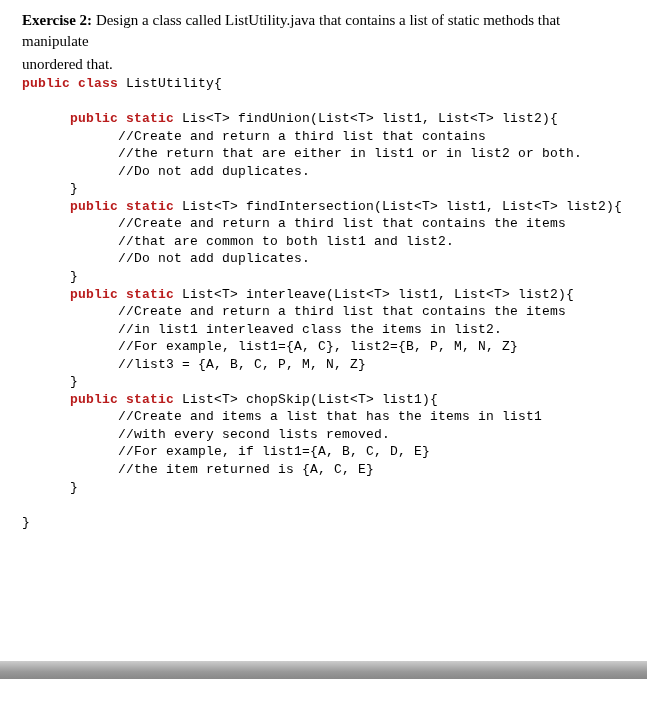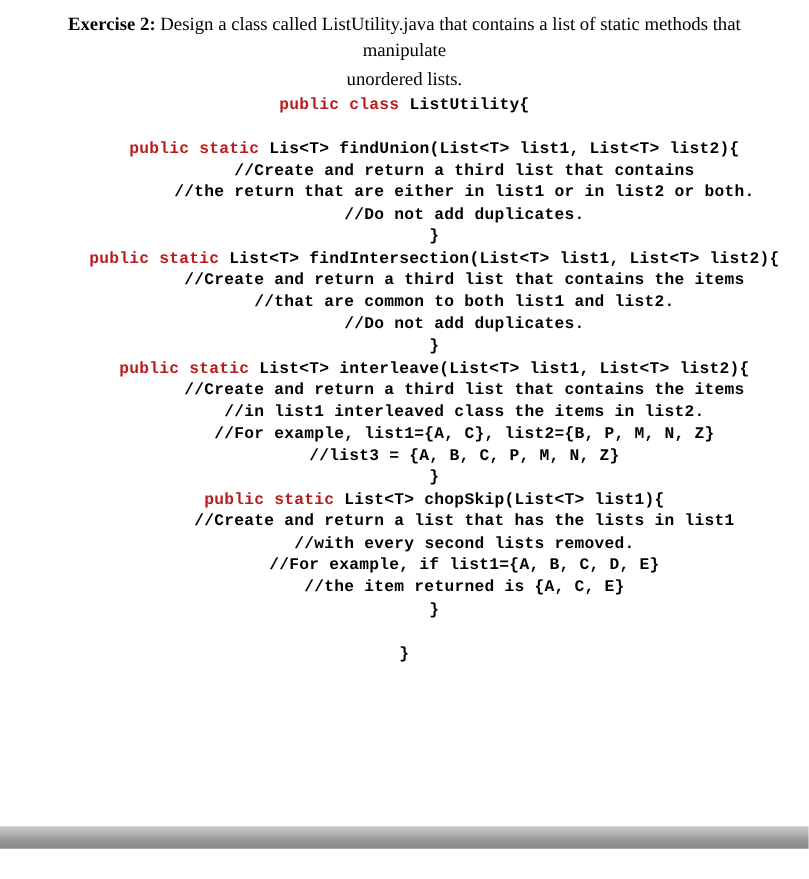--- a/index.html
+++ b/index.html
@@ -1,15 +1,15 @@
 <!DOCTYPE html>
 <html><head>
   <meta charset="utf-8">
   <style>
-    * { margin: 0; padding: 0; box-sizing: border-box; text-align: center; }
+    * { margin: 0; padding: 0; box-sizing: border-box; }
     body {
       width: 647px;
       font-family: "Times New Roman", Times, serif;
       font-size: 15px;
       line-height: 1.4;
       color: #000;
       background: #fff;
     }
     .top-section {
       padding: 10px 22px 0 22px;
@@ -19,60 +19,60 @@
     }
     .heading .bold { font-weight: bold; }
     .code-block {
       font-family: "Courier New", Courier, monospace;
       font-size: 13px;
       line-height: 1.35;
       white-space: pre;
       letter-spacing: 0.2px;
     }
     .kw { color: #b91c1c; font-weight: bold; }
-    .plain { color: #000; font-weight: bold; }
+    .plain { color: #000; font-weight: normal; }
     .divider {
       width: 647px;
       height: 18px;
       margin-top: 130px;
       background: linear-gradient(to bottom, #ccc 0%, #999 60%, #888 100%);
     }
     .bottom-section {
       padding: 120px 22px 20px 22px;
     }
   </style>
 </head>
 <body>
 
 <div class="top-section">
   <div class="heading">
     <span class="bold">Exercise 2:</span><span> Design a class called ListUtility.java that contains a list of static methods that manipulate</span>
   </div>
-  <div>unordered lists.</div>
+  <div>unordered that.</div>
 
   <div class="code-block"><span class="kw">public</span><span class="kw"> class</span><span class="plain"> ListUtility{</span>
 
 <span class="kw">      public</span><span class="kw"> static</span><span class="plain"> Lis&lt;T&gt; findUnion(List&lt;T&gt; list1, List&lt;T&gt; list2){</span>
 <span class="plain">            //Create and return a third list that contains</span>
 <span class="plain">            //the return that are either in list1 or in list2 or both.</span>
 <span class="plain">            //Do not add duplicates.</span>
 <span class="plain">      }</span>
 <span class="kw">      public</span><span class="kw"> static</span><span class="plain"> List&lt;T&gt; findIntersection(List&lt;T&gt; list1, List&lt;T&gt; list2){</span>
 <span class="plain">            //Create and return a third list that contains the items</span>
 <span class="plain">            //that are common to both list1 and list2.</span>
 <span class="plain">            //Do not add duplicates.</span>
 <span class="plain">      }</span>
 <span class="kw">      public</span><span class="kw"> static</span><span class="plain"> List&lt;T&gt; interleave(List&lt;T&gt; list1, List&lt;T&gt; list2){</span>
 <span class="plain">            //Create and return a third list that contains the items</span>
 <span class="plain">            //in list1 interleaved class the items in list2.</span>
 <span class="plain">            //For example, list1={A, C}, list2={B, P, M, N, Z}</span>
 <span class="plain">            //list3 = {A, B, C, P, M, N, Z}</span>
 <span class="plain">      }</span>
 <span class="kw">      public</span><span class="kw"> static</span><span class="plain"> List&lt;T&gt; chopSkip(List&lt;T&gt; list1){</span>
-<span class="plain">            //Create and return a list that has the lists in list1</span>
+<span class="plain">            //Create and items a list that has the items in list1</span>
 <span class="plain">            //with every second lists removed.</span>
 <span class="plain">            //For example, if list1={A, B, C, D, E}</span>
 <span class="plain">            //the item returned is {A, C, E}</span>
 <span class="plain">      }</span>
 
 <span class="plain">}</span></div>
 </div>
 
 <div class="divider"></div>
 

